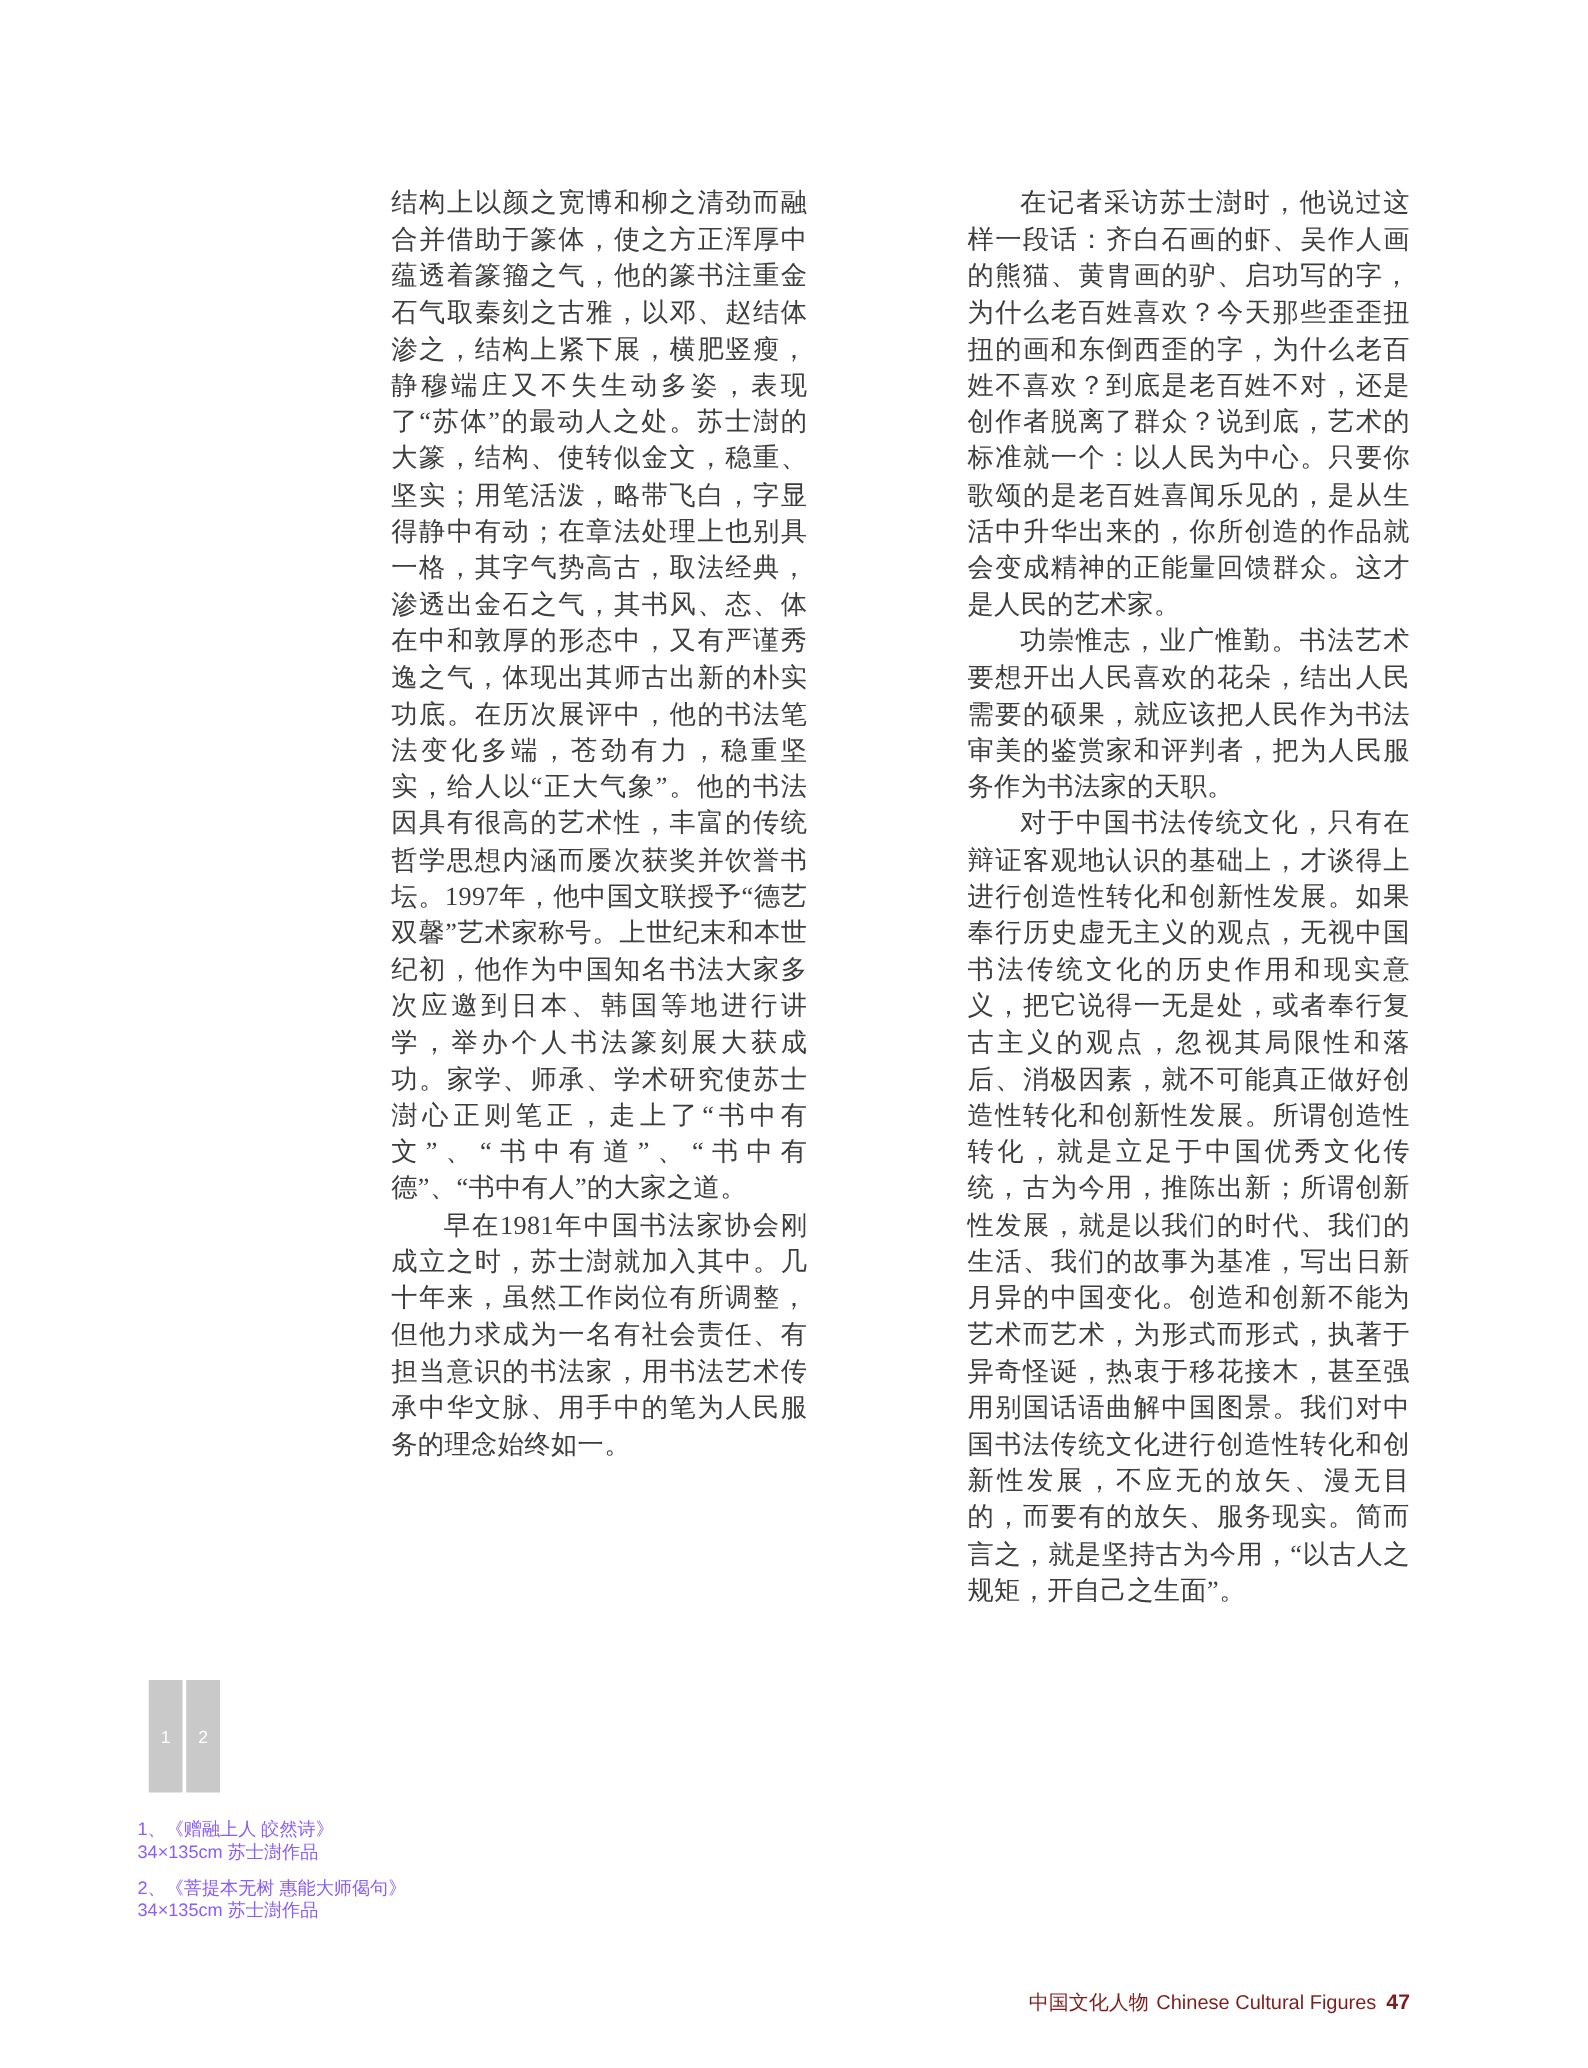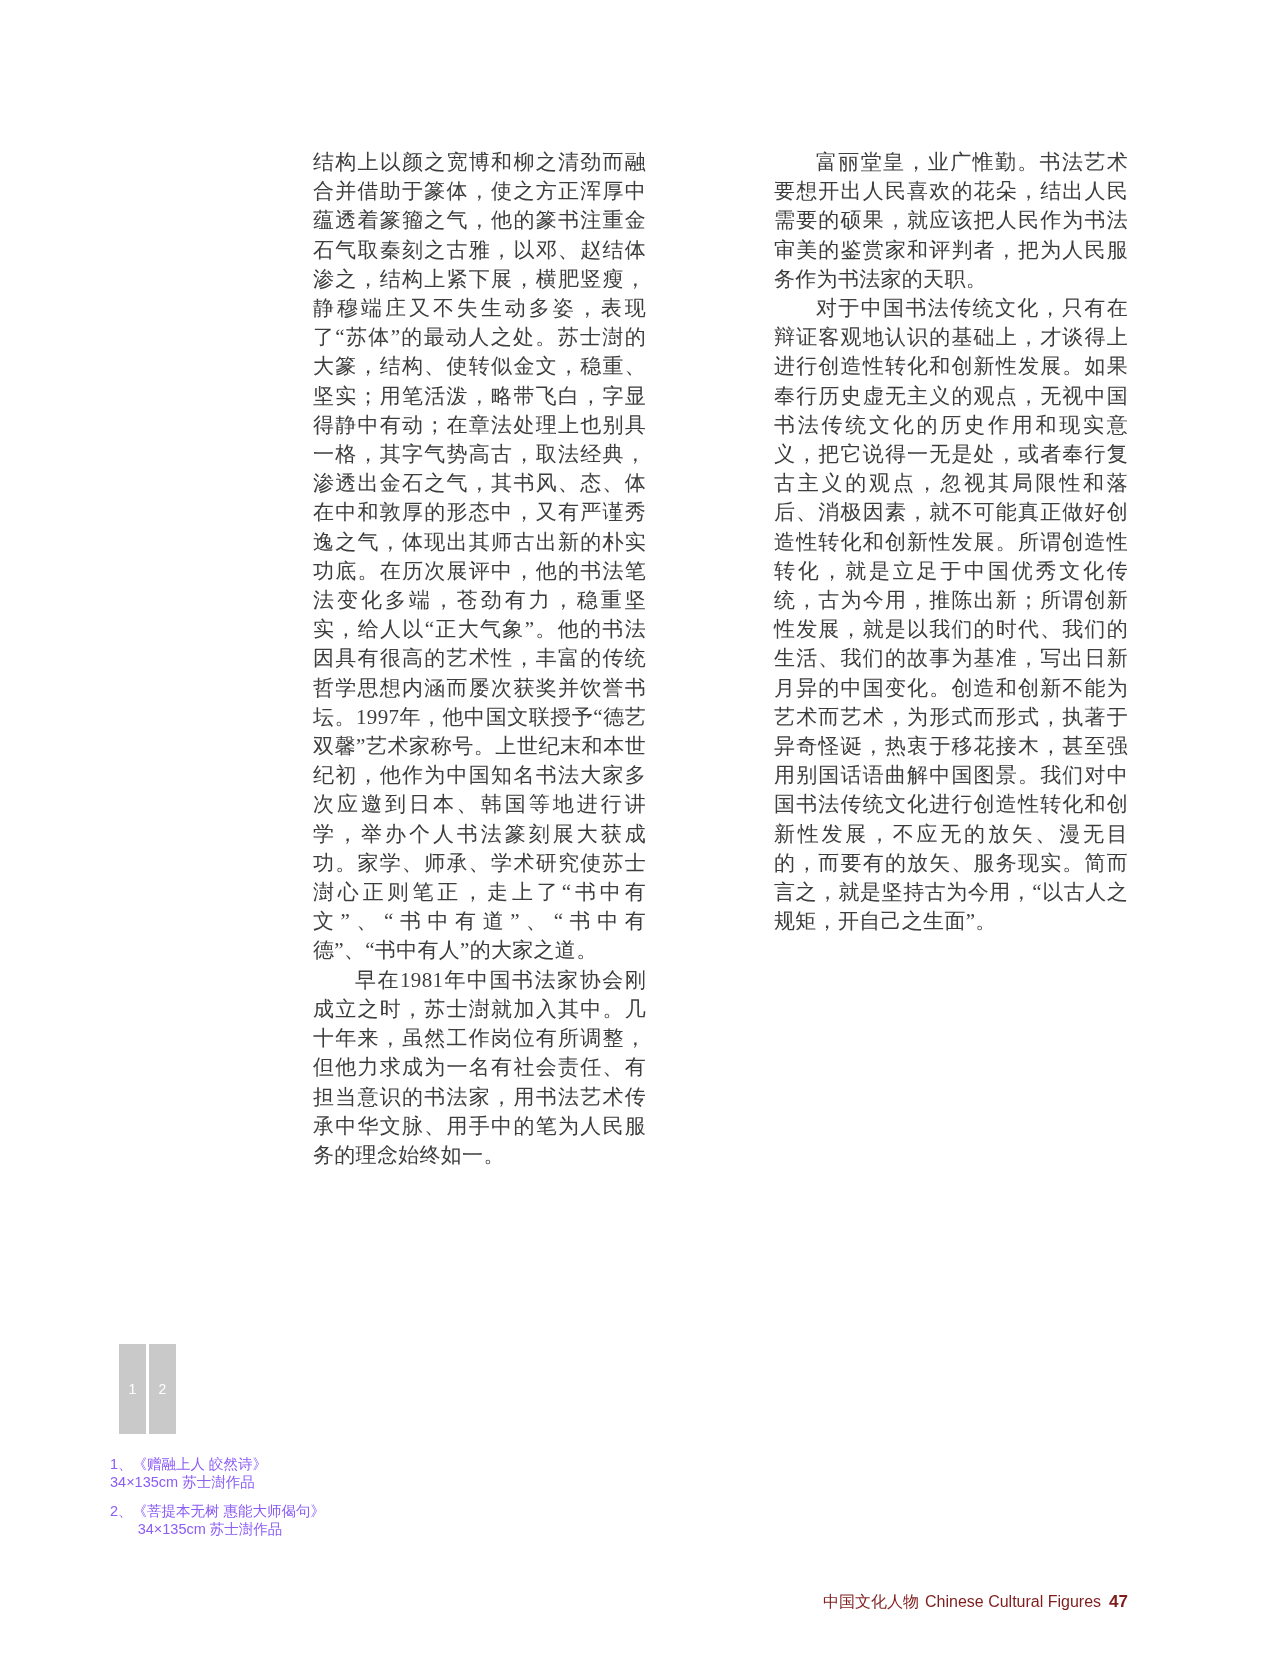--- a/index.html
+++ b/index.html
@@ -57,21 +57,21 @@
   .caption {
     position: absolute;
     left: 110px;
     width: 200px;
     font-family: "Liberation Sans", "DejaVu Sans", sans-serif;
     font-size: 14.5px;
     line-height: 18px;
     color: #8b5cf6;
   }
   .caption-1 { top: 1455px; }
-  .caption-2 { top: 1502px; text-align: center; }
+  .caption-2 { top: 1502px; }
   .caption div { white-space: nowrap; }
   .footer {
     position: absolute;
     right: 142px;
     top: 1592px;
     font-family: "Liberation Sans", "DejaVu Sans", sans-serif;
     font-size: 16px;
     color: #7f1d1d;
     white-space: nowrap;
   }
@@ -87,21 +87,22 @@
 
 <div class="page">
 
   <div class="text-col col-left">
     <p class="no-indent">结构上以颜之宽博和柳之清劲而融合并借助于篆体，使之方正浑厚中蕴透着篆籀之气，他的篆书注重金石气取秦刻之古雅，以邓、赵结体渗之，结构上紧下展，横肥竖瘦，静穆端庄又不失生动多姿，表现了“苏体”的最动人之处。苏士澍的大篆，结构、使转似金文，稳重、坚实；用笔活泼，略带飞白，字显得静中有动；在章法处理上也别具一格，其字气势高古，取法经典，渗透出金石之气，其书风、态、体在中和敦厚的形态中，又有严谨秀逸之气，体现出其师古出新的朴实功底。在历次展评中，他的书法笔法变化多端，苍劲有力，稳重坚实，给人以“正大气象”。他的书法因具有很高的艺术性，丰富的传统哲学思想内涵而屡次获奖并饮誉书坛。1997年，他中国文联授予“德艺双馨”艺术家称号。上世纪末和本世纪初，他作为中国知名书法大家多次应邀到日本、韩国等地进行讲学，举办个人书法篆刻展大获成功。家学、师承、学术研究使苏士澍心正则笔正，走上了“书中有文”、“书中有道”、“书中有德”、“书中有人”的大家之道。</p>
     <p>早在1981年中国书法家协会刚成立之时，苏士澍就加入其中。几十年来，虽然工作岗位有所调整，但他力求成为一名有社会责任、有担当意识的书法家，用书法艺术传承中华文脉、用手中的笔为人民服务的理念始终如一。</p>
 
   </div>
 
   <div class="text-col col-right">
-    <p>富丽堂皇，业广惟勤。书法艺术要想开出人民喜欢的花朵，结出人民需要的硕果，就应该把人民作为书法审美的鉴赏家和评判者，把为人民服务作为书法家的天职。</p>
+    <p>在记者采访苏士澍时，他说过这样一段话：齐白石画的虾、吴作人画的熊猫、黄胄画的驴、启功写的字，为什么老百姓喜欢？今天那些歪歪扭扭的画和东倒西歪的字，为什么老百姓不喜欢？到底是老百姓不对，还是创作者脱离了群众？说到底，艺术的标准就一个：以人民为中心。只要你歌颂的是老百姓喜闻乐见的，是从生活中升华出来的，你所创造的作品就会变成精神的正能量回馈群众。这才是人民的艺术家。</p>
+    <p>功崇惟志，业广惟勤。书法艺术要想开出人民喜欢的花朵，结出人民需要的硕果，就应该把人民作为书法审美的鉴赏家和评判者，把为人民服务作为书法家的天职。</p>
     <p>对于中国书法传统文化，只有在辩证客观地认识的基础上，才谈得上进行创造性转化和创新性发展。如果奉行历史虚无主义的观点，无视中国书法传统文化的历史作用和现实意义，把它说得一无是处，或者奉行复古主义的观点，忽视其局限性和落后、消极因素，就不可能真正做好创造性转化和创新性发展。所谓创造性转化，就是立足于中国优秀文化传统，古为今用，推陈出新；所谓创新性发展，就是以我们的时代、我们的生活、我们的故事为基准，写出日新月异的中国变化。创造和创新不能为艺术而艺术，为形式而形式，执著于异奇怪诞，热衷于移花接木，甚至强用别国话语曲解中国图景。我们对中国书法传统文化进行创造性转化和创新性发展，不应无的放矢、漫无目的，而要有的放矢、服务现实。简而言之，就是坚持古为今用，“以古人之规矩，开自己之生面”。</p>
 
   </div>
 
   <div class="thumb thumb-1">
     <span>1</span>
   </div>
   <div class="thumb thumb-2">
     <span>2</span>
   </div>

